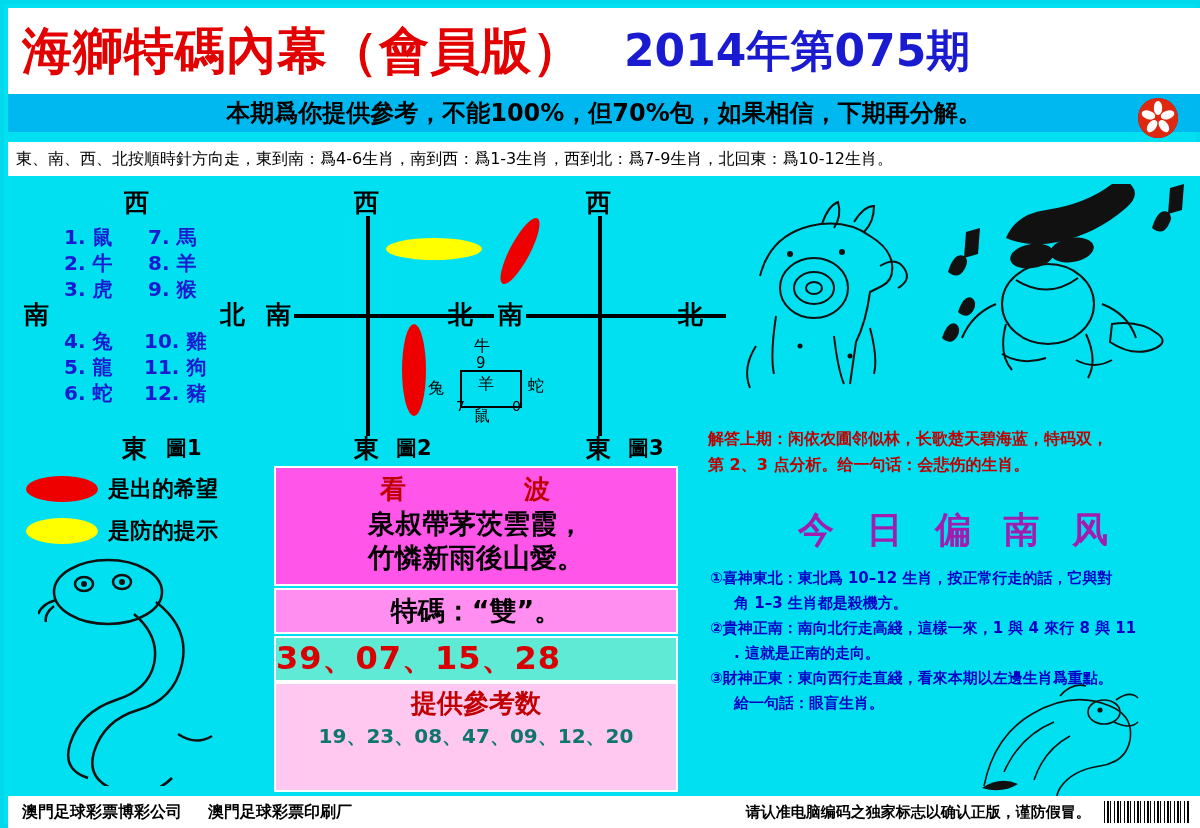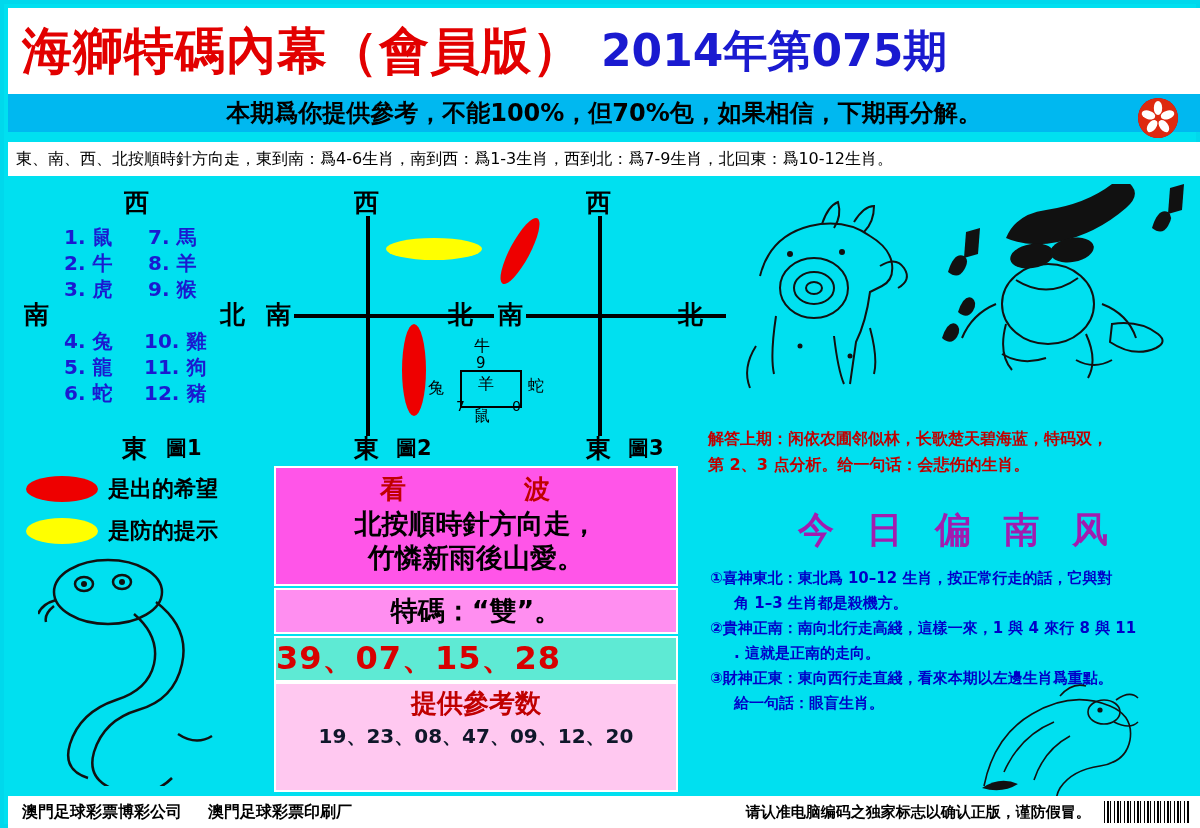--- a/index.html
+++ b/index.html
@@ -13,21 +13,21 @@
   #page{
     position:absolute;left:0;top:0;width:1200px;height:828px;
     background:#00e0f0;
     box-sizing:border-box;
     border:4px solid #00d8ec;
   }
   
   .hdr{
     position:absolute;left:4px;top:4px;width:1192px;height:86px;
     background:#ffffff;
-    display:flex;align-items:center;
+    display:flex;align-items:center;gap:23px;
   }
   .hdr-title{
     font-family:"DejaVu Sans","Liberation Sans",sans-serif;
     font-weight:bold;
     font-size:50px;
     color:#e20000;
     margin-left:14px;
     letter-spacing:1px;
     white-space:nowrap;
   }
@@ -105,21 +105,21 @@
     display:flex;align-items:center;justify-content:flex-start;
   }
   .greenbox span{font-size:32px;font-weight:bold;color:#d80000;letter-spacing:1px;}
 
   .pinkbox3{
     position:absolute;left:266px;top:506px;width:404px;height:110px;
     background:#ffc8f0;border:2px solid #ffffff;box-sizing:border-box;
     text-align:center;
   }
   .pinkbox3 .ttl{font-size:26px;font-weight:bold;color:#c00000;margin-top:2px;}
-  .pinkbox3 .nums{font-size:20px;font-weight:bold;color:#0f172a;line-height:30px;}
+  .pinkbox3 .nums{font-size:20px;font-weight:bold;color:#0f766e;line-height:30px;}
 
   
   .ans-block{position:absolute;left:700px;top:250px;width:490px;}
   .ans-block div{font-size:16px;color:#c00000;font-weight:bold;line-height:26px;}
 
   .greet{
     position:absolute;left:760px;top:330px;width:380px;text-align:center;
     font-size:36px;font-weight:bold;color:#a21caf;letter-spacing:10px;
   }
   .tips{position:absolute;left:702px;top:390px;width:492px;}
@@ -308,21 +308,21 @@
         </g>
         <g fill="#111">
           <circle cx="46" cy="28" r="3"></circle>
             <circle cx="84" cy="26" r="3"></circle>
         </g>
       </svg>
     </div>
 
     <div class="pinkbox">
       <div class="t1">看　　波</div>
-      <div class="t2">北按順時針方向走，</div>
+      <div class="t2">泉叔帶茅茨雲霞，</div>
       <div class="t2">竹憐新雨後山愛。</div>
     </div>
 
     <div class="pinkbox2">
       <span>特碼：“雙”。</span>
     </div>
 
     <div class="greenbox">
       <span>39、07、15、28</span>
     </div>

